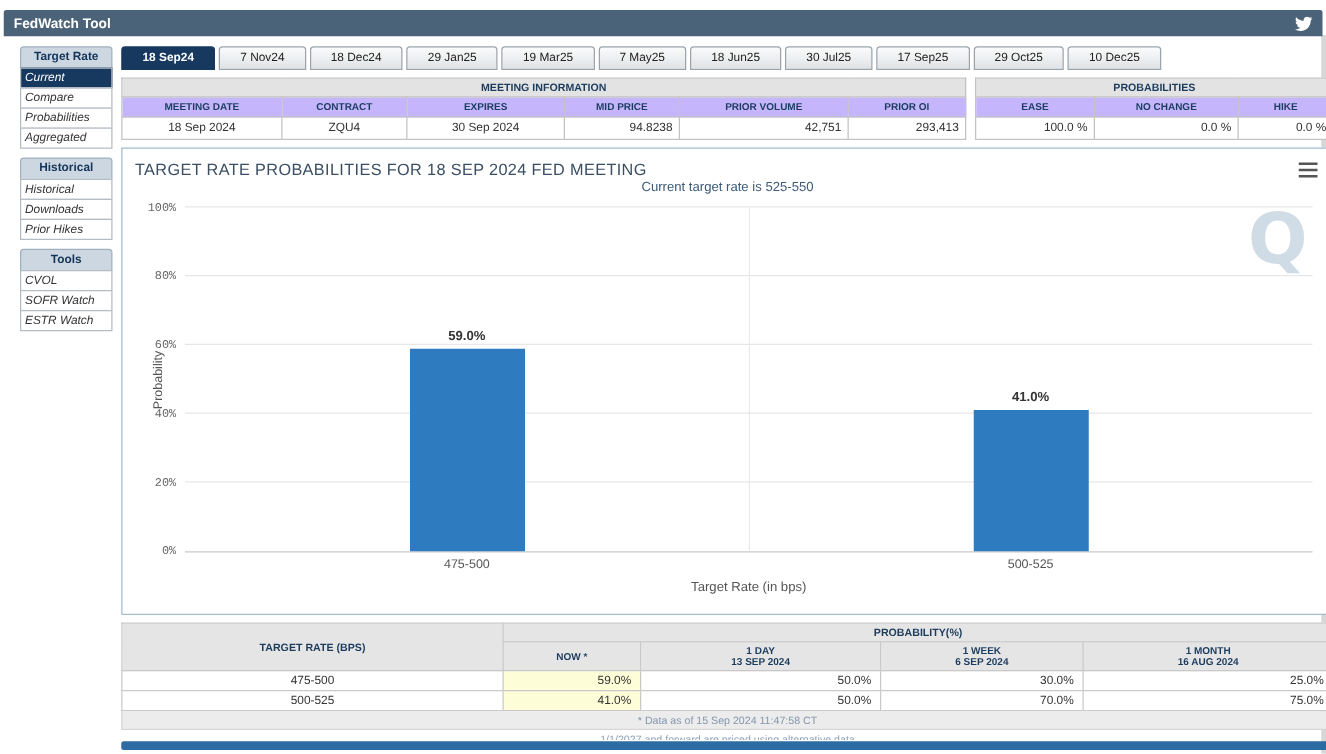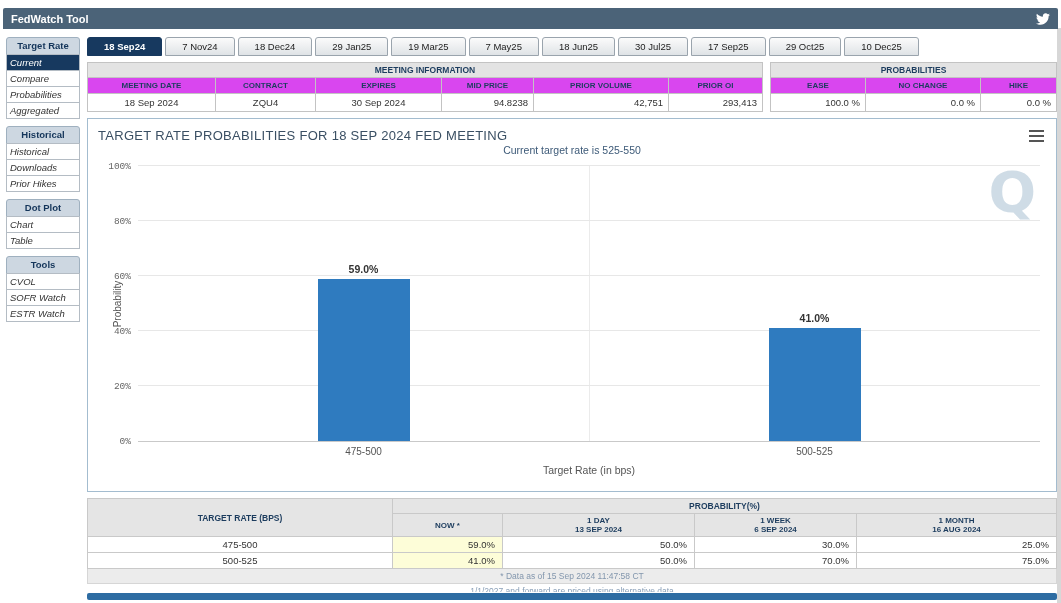--- a/index.html
+++ b/index.html
@@ -18,21 +18,21 @@
     position: absolute; left: 3px; right: 3px; top: 8px; height: 21px;
     background: #4b6378;
     border-radius: 2px 2px 0 0;
     display: flex; align-items: center; justify-content: space-between;
     padding: 0 8px;
   }
   .topbar .title { color: #fff; font-size: 11px; font-weight: bold; }
   .topbar svg { display:block; }
 
   
-  .content { position: absolute; left: 6px; right: 6px; top: 37px; display: flex; }
+  .content { position: absolute; left: 16px; right: 6px; top: 37px; display: flex; }
   .sidebar { width: 74px; flex: none; }
   .main { flex: 1; margin-left: 7px; margin-right: 2px; }
 
   
   .side-section { margin-bottom: 7px; }
   .side-head {
     background: #cdd7e1; border: 1px solid #9fb0bf; border-radius: 3px 3px 0 0;
     color: #14355a; font-size: 9.5px; font-weight: bold; text-align: center;
     padding: 2px 0 3px; cursor: pointer;
   }
@@ -53,21 +53,21 @@
 
   
   .info-row { display: flex; margin-top: 6px; }
   table.info { border-collapse: collapse; background: #fff; }
   table.info th, table.info td { border: 1px solid #c3c3c3; }
   table.info .title {
     background: #e3e3e3; color: #1c3c5e; font-size: 8.5px; font-weight: bold;
     text-align: center; padding: 2px 0;
   }
   table.info th.h {
-    background: #d946ef; color: #1c3c5e; font-size: 8px; font-weight: bold;
+    background: #c4b5fd; color: #1c3c5e; font-size: 8px; font-weight: bold;
     text-align: center; padding: 3px 2px; margin-top: 17px;
   }
   table.info td { font-size: 9.5px; color: #333; padding: 3px 5px; height: 16px; }
   td.c { text-align: center; } td.r { text-align: right; }
   .meet { width: 676px; } .probs { width: 287px; margin-left: 7px; }
 
   
   .chart-panel {
     margin-top: 6px; border: 1px solid #a3bccf; background: #fff;
     height: 374px; position: relative;
@@ -154,25 +154,20 @@
         <div class="side-item sel">Current</div>
         <div class="side-item">Compare</div>
         <div class="side-item">Probabilities</div>
         <div class="side-item">Aggregated</div>
       </div>
       <div class="side-section">
         <div class="side-head">Historical</div>
         <div class="side-item">Historical</div>
         <div class="side-item">Downloads</div>
         <div class="side-item">Prior Hikes</div>
-      </div>
-      <div class="side-section">
-        <div class="side-head">Dot Plot</div>
-        <div class="side-item">Chart</div>
-        <div class="side-item">Table</div>
       </div>
       <div class="side-section">
         <div class="side-head">Tools</div>
         <div class="side-item">CVOL</div>
         <div class="side-item">SOFR Watch</div>
         <div class="side-item">ESTR Watch</div>
       </div>
     </div>
 
     <div class="main">

